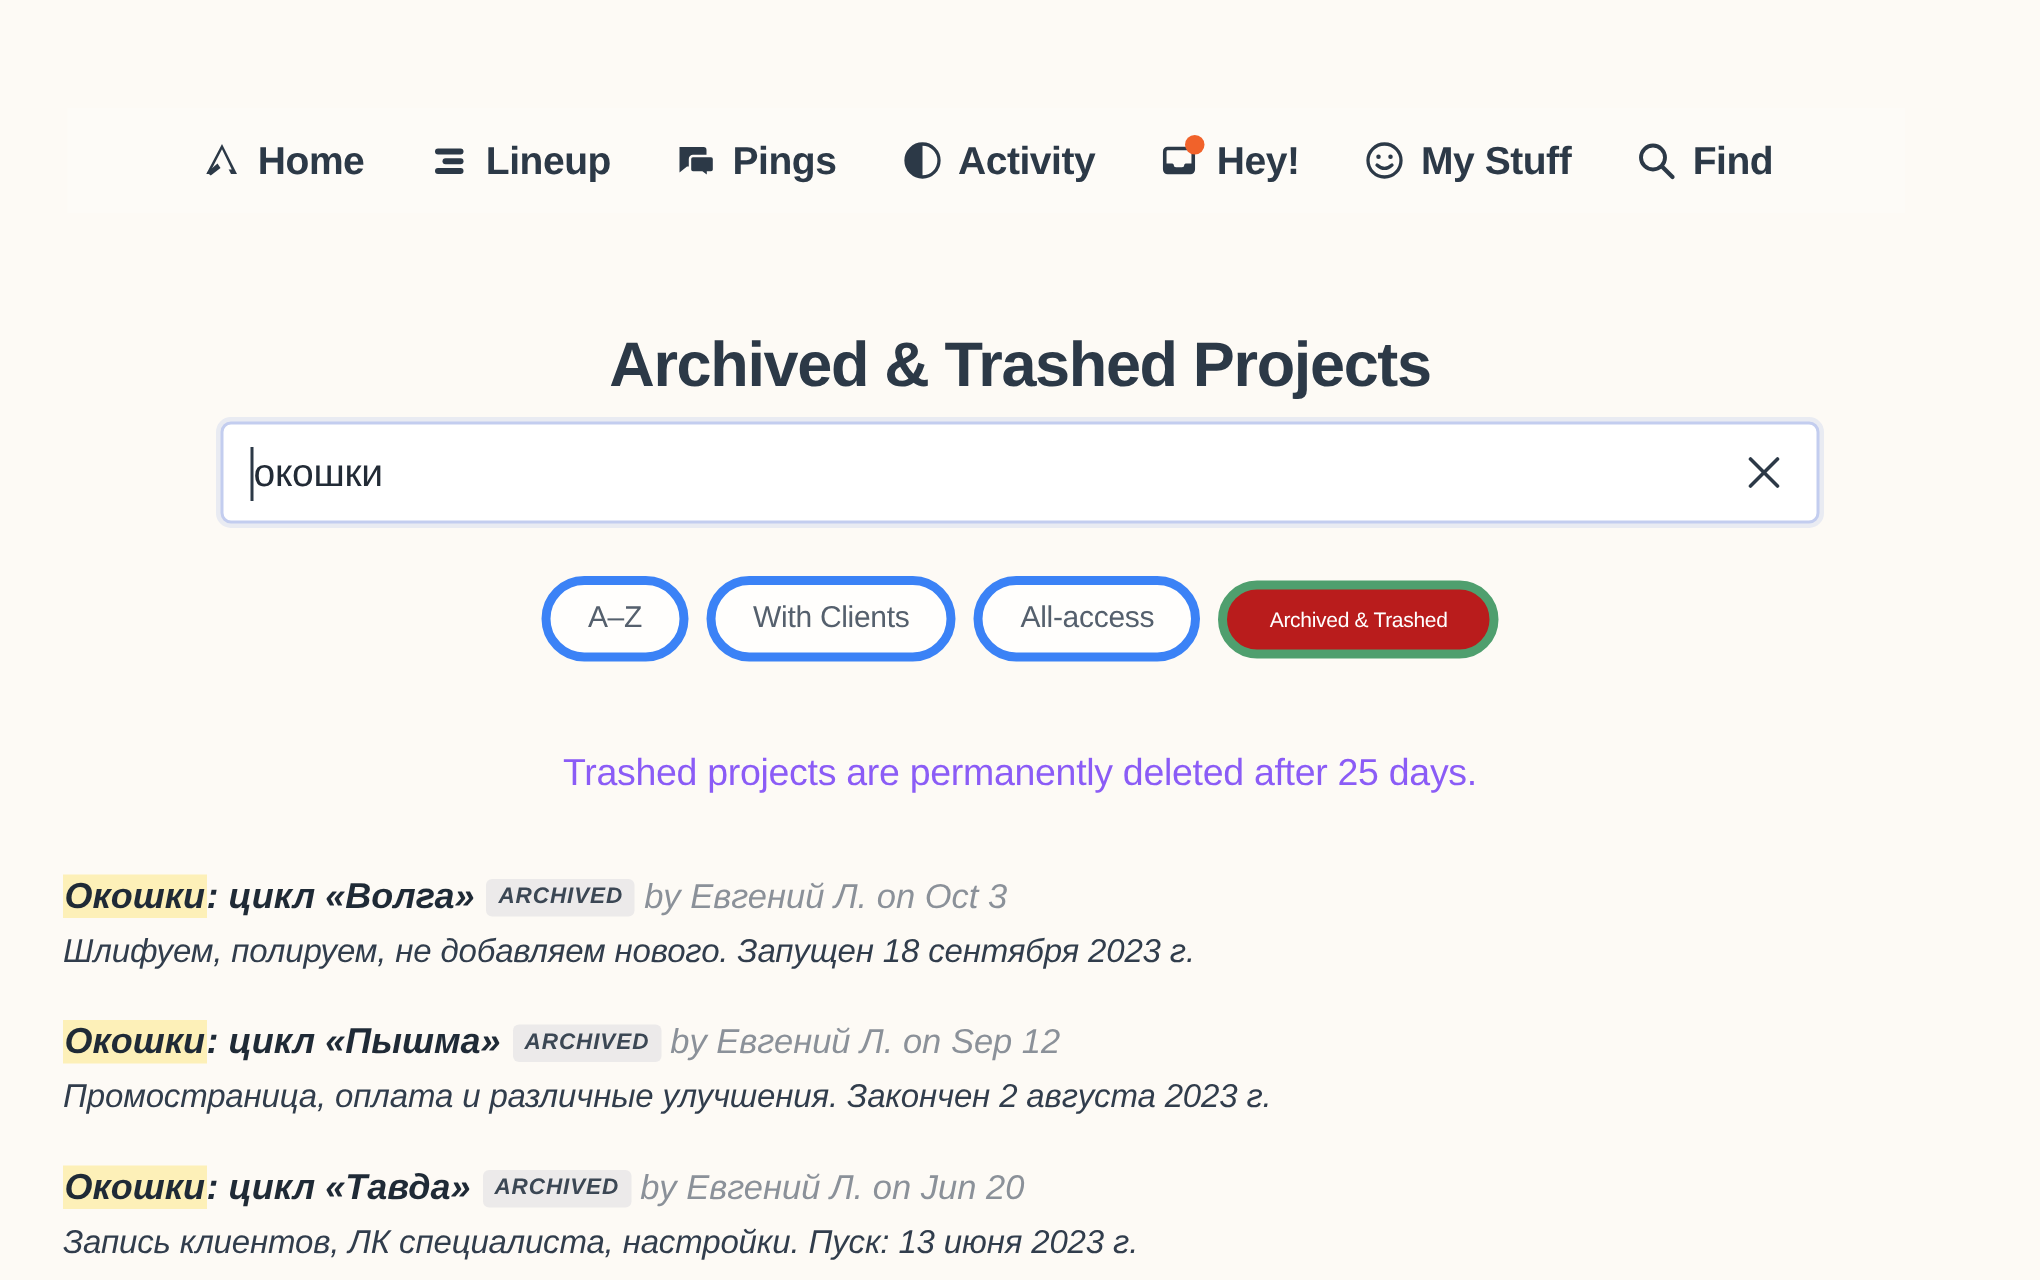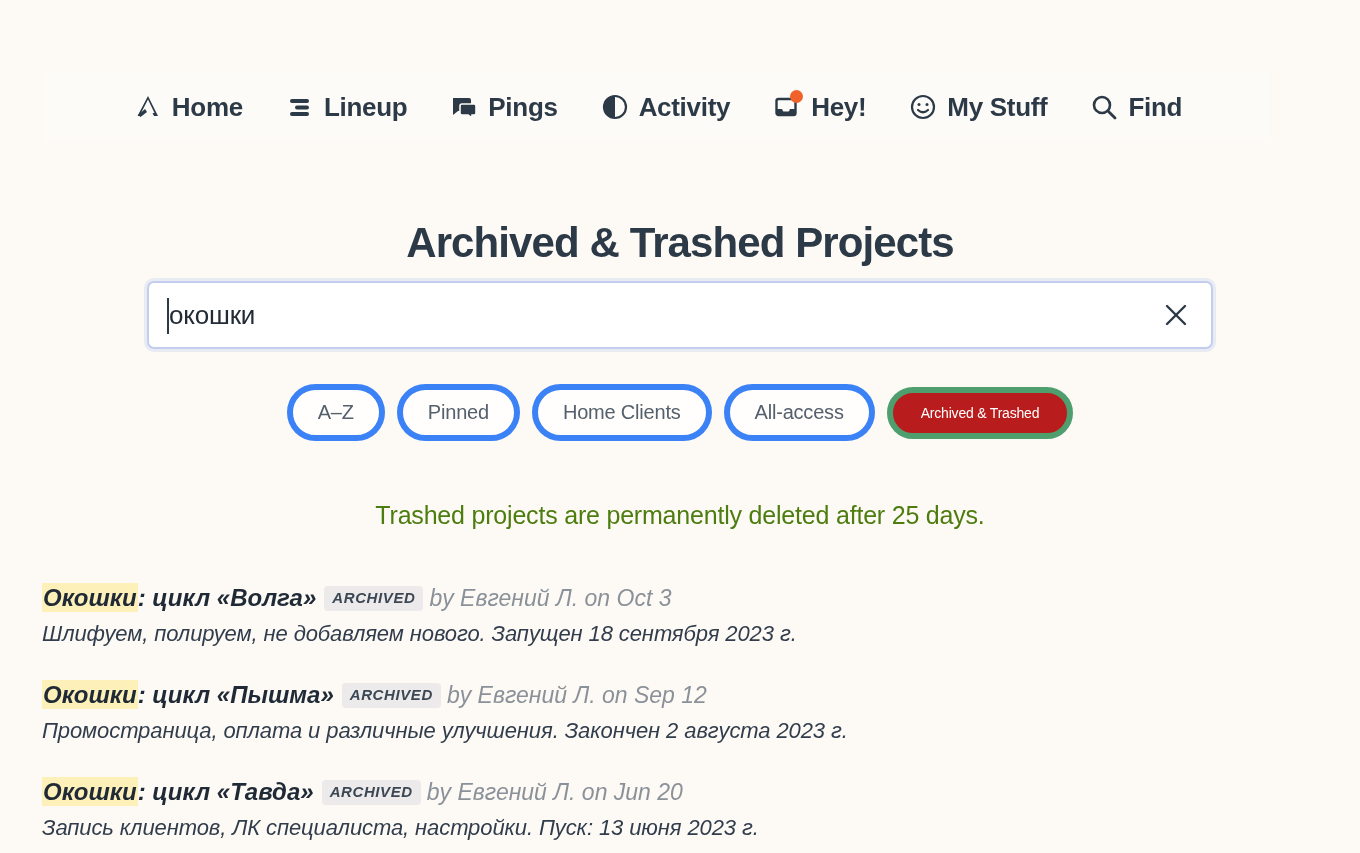--- a/index.html
+++ b/index.html
@@ -141,21 +141,21 @@
     font-size: 14px;
   }
 
   
   #notice {
     position: absolute;
     left: 0; top: 448px;
     width: 1360px;
     text-align: center;
     font-size: 25px;
-    color: #4d7c0f;
+    color: #8b5cf6;
     letter-spacing: -0.2px;
   }
 
   
   #results {
     position: absolute;
     left: 42px; top: 555px;
     width: 1280px;
     font-style: italic;
   }
@@ -295,22 +295,21 @@
     <span id="search-clear">
       <svg width="26" height="26" viewBox="0 0 26 26">
         <line x1="4" y1="4" x2="22" y2="22" stroke="#2c3947" stroke-width="2.4" stroke-linecap="round"></line>
         <line x1="22" y1="4" x2="4" y2="22" stroke="#2c3947" stroke-width="2.4" stroke-linecap="round"></line>
       </svg>
     </span>
   </div>
 
   <div id="filters">
     <button class="pill">A–Z</button>
-    <button class="pill">Pinned</button>
-    <button class="pill">Home Clients</button>
+    <button class="pill">With Clients</button>
     <button class="pill">All-access</button>
     <button class="pill active">Archived &amp; Trashed</button>
   </div>
 
   <p id="notice">Trashed projects are permanently deleted after 25 days.</p>
 
   <div id="results">
 
     <div class="result">
       <div class="result-title">

